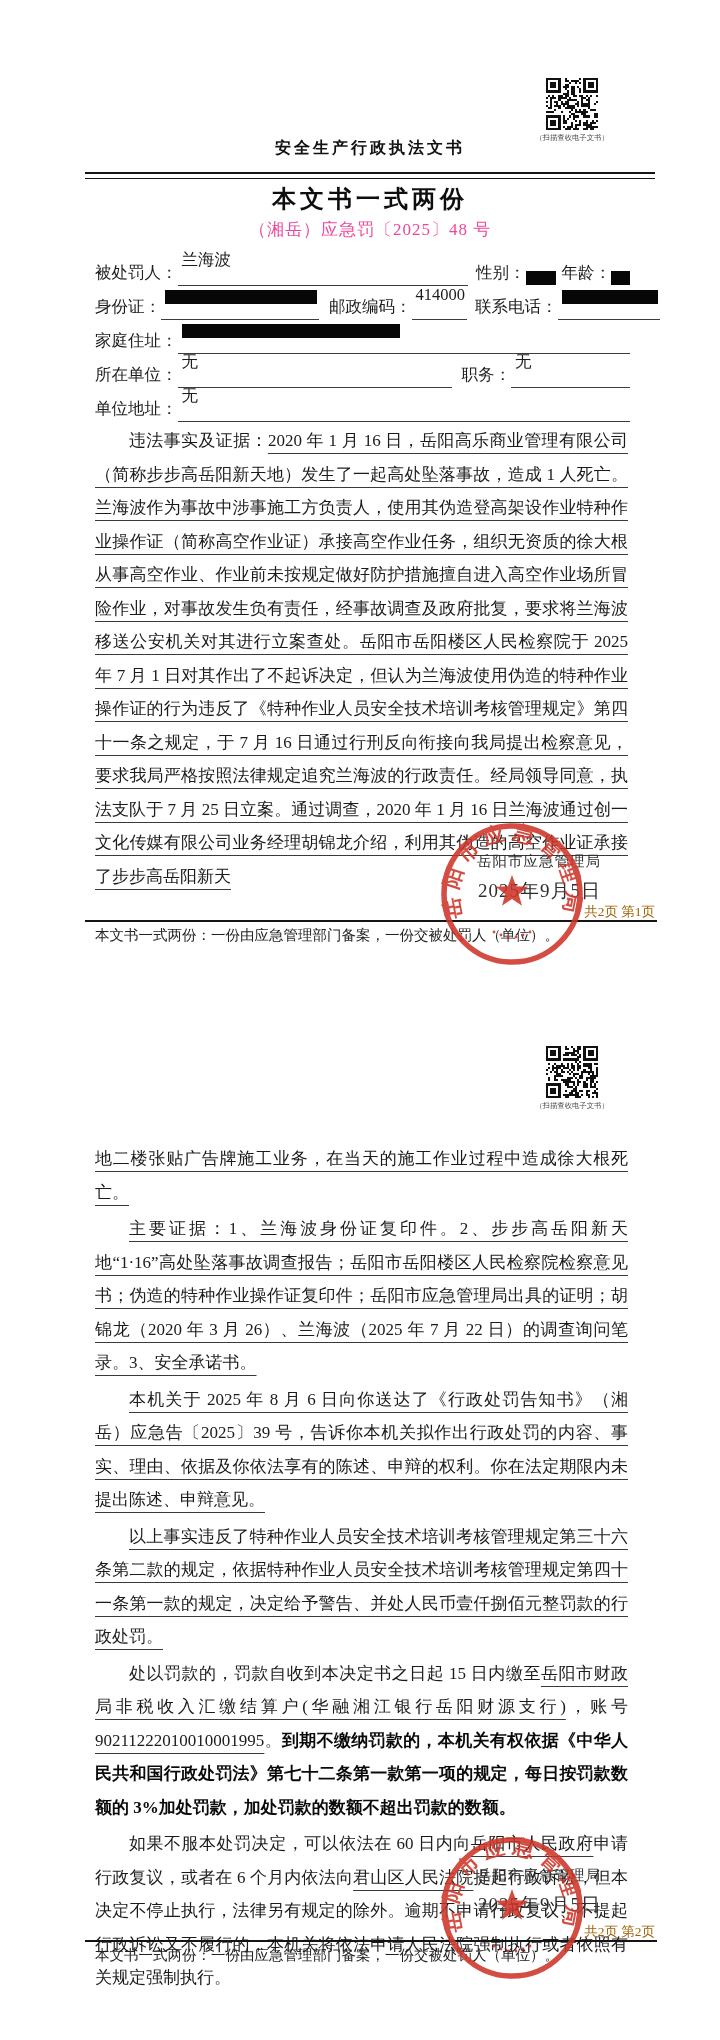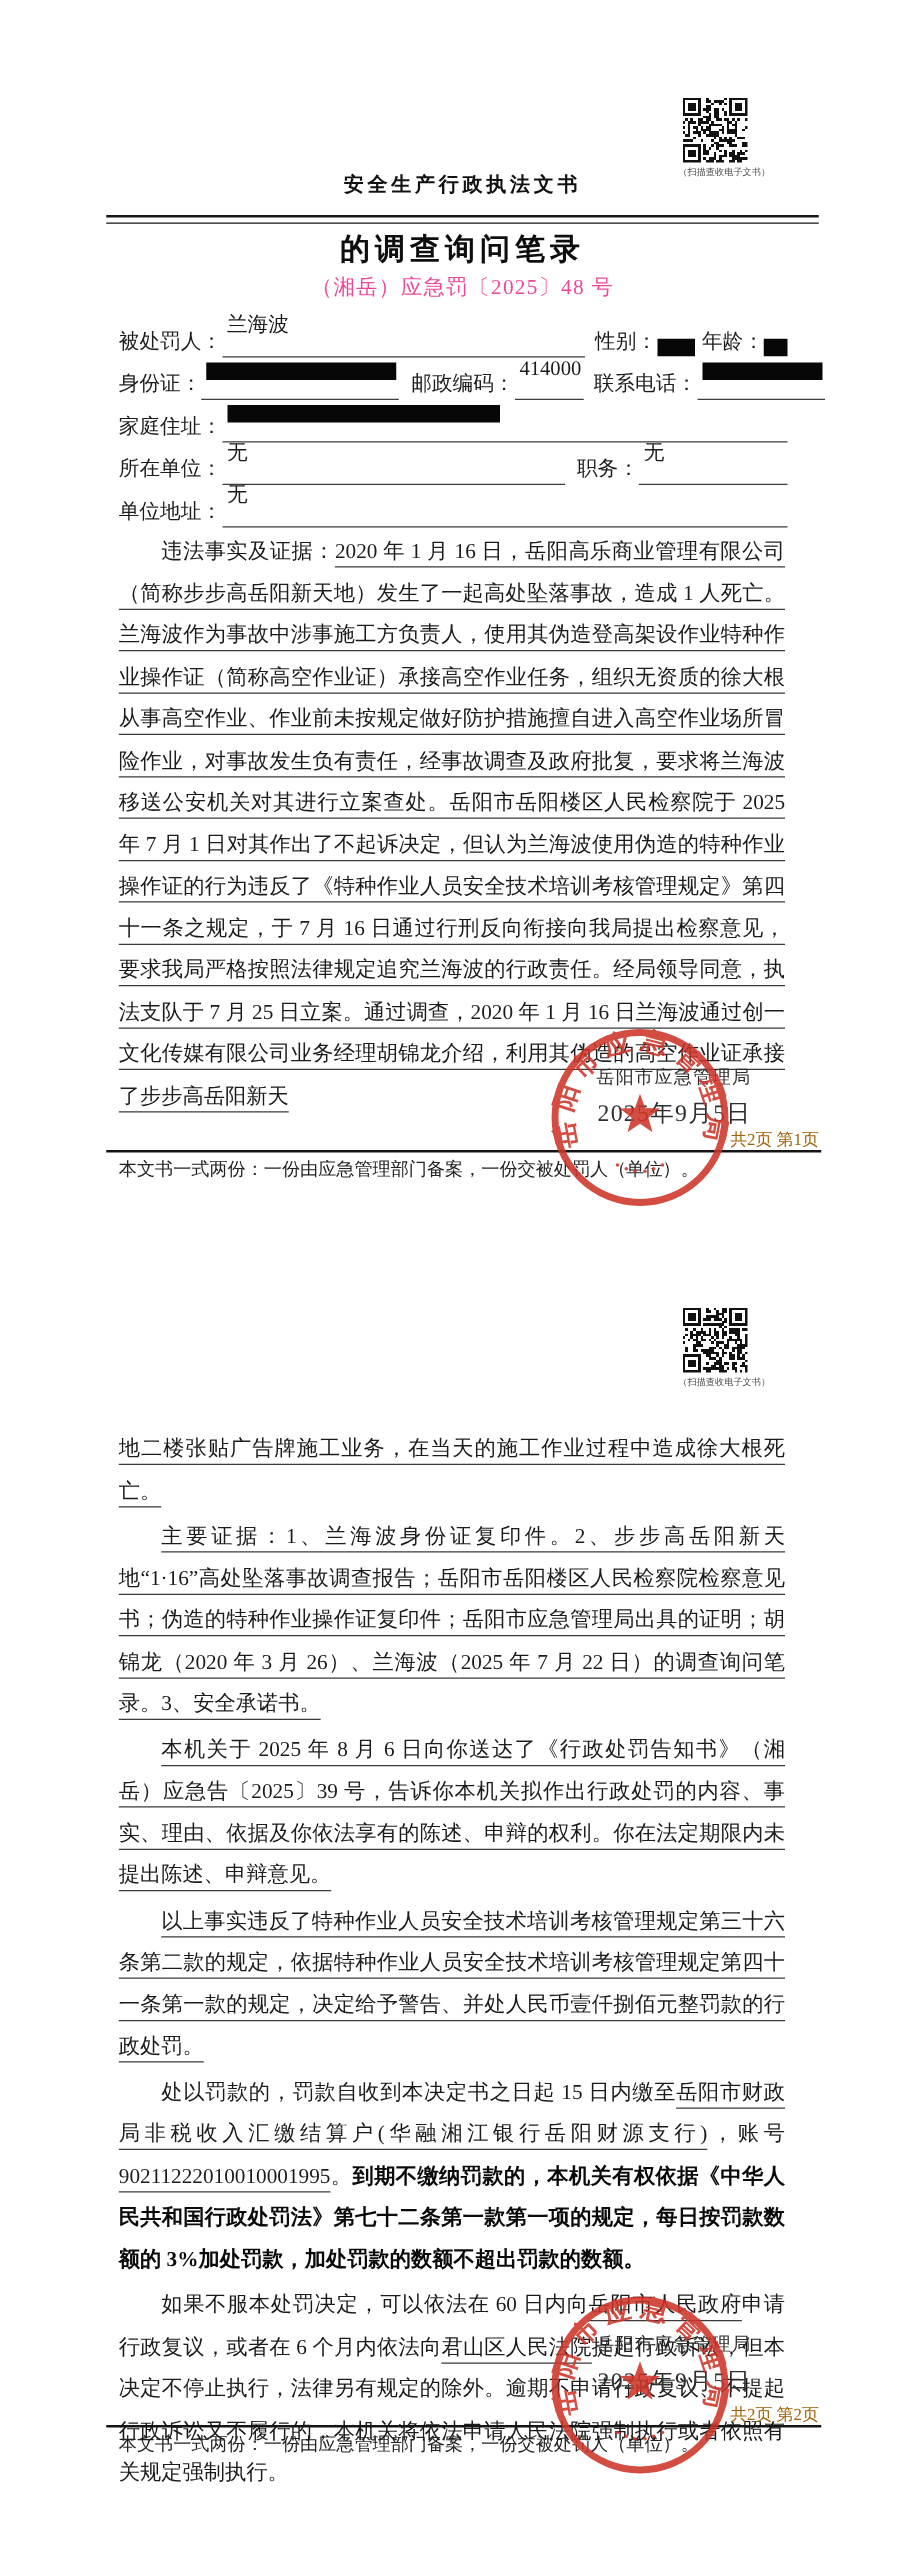--- a/index.html
+++ b/index.html
@@ -6,21 +6,21 @@
   body{
     width:720px;height:2040px;background:#ffffff;
     font-family:"Liberation Serif","DejaVu Serif",serif;
     color:#1c1c1c;position:relative;overflow:hidden;
   }
   .page{position:absolute;left:0;width:720px;height:1020px;}
   #page1{top:0;}
   #page2{top:1020px;}
 
   
-  .qr-block{position:absolute;width:96px;text-align:right;}
+  .qr-block{position:absolute;width:96px;text-align:center;}
   .qr-block svg{display:block;margin:0 auto;width:52px;height:52px;shape-rendering:crispEdges;}
   .qr-caption{font-size:8px;color:#4a4a4a;margin-top:3px;white-space:nowrap;letter-spacing:0;transform:scale(.92);transform-origin:center top;}
 
   
   .category-title{
     position:absolute;top:138px;left:85px;width:570px;text-align:center;
     font-family:"Liberation Sans","DejaVu Sans",sans-serif;font-weight:700;
     font-size:16px;letter-spacing:3px;color:#111;
   }
   .double-rule{position:absolute;top:172px;left:85px;width:570px;height:4px;
@@ -278,21 +278,21 @@
         <rect x="20" y="2" width="3" height="3" fill="#111"></rect>
         <rect x="0" y="18" width="7" height="7" fill="#111"></rect>
         <rect x="1" y="19" width="5" height="5" fill="#fff"></rect>
         <rect x="2" y="20" width="3" height="3" fill="#111"></rect>
       </svg>
     <div class="qr-caption" data-interactable="false">（扫描查收电子文书）</div>
   </div>
 
   <div class="category-title" data-interactable="false">安全生产行政执法文书</div>
   <div class="double-rule" data-interactable="false"></div>
-  <div class="doc-title" data-interactable="false">的调查询问笔录</div>
+  <div class="doc-title" data-interactable="false">本文书一式两份</div>
   <div class="doc-number" data-interactable="false">（湘岳）应急罚〔2025〕48 号</div>
 
   <div class="form-area" data-interactable="false">
     <div class="frow" data-interactable="false">
       <span class="flabel" data-interactable="false">被处罚人：</span>
       <span class="fill grow" data-interactable="false">
           <span data-interactable="false">兰海波</span>
         </span>
       <span class="flabel" style="margin-left:8px;" data-interactable="false">性别：</span>
       <span class="redact" style="width:30px;" data-interactable="false"></span>

